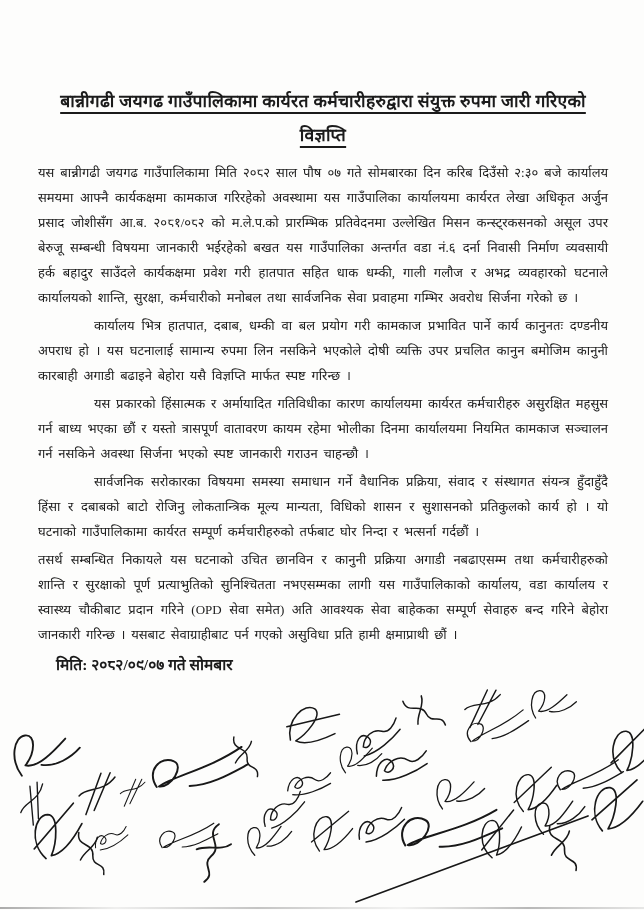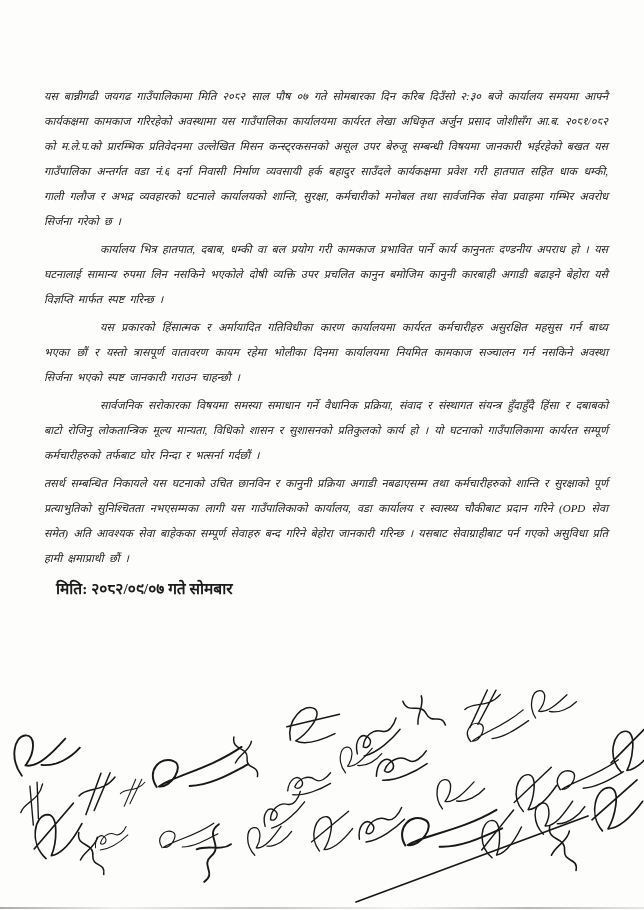--- a/index.html
+++ b/index.html
@@ -28,26 +28,25 @@
     font-weight: bold;
     line-height: 34px;
     text-align: center;
     margin: 0 0 8px 0;
     text-decoration: underline;
     text-underline-offset: 5px;
     text-decoration-thickness: 1.5px;
     letter-spacing: 0.3px;
   }
   .para {
-    font-size: 11px;
+    font-size: 13px;
     line-height: 25px;
     text-align: justify;
-    margin: 0 0 3px 6px;
+    margin: 0 0 3px 0;
     word-spacing: 2.5px;
-    font-style: italic;
   }
   .para.indent { text-indent: 56px; }
   .date-line {
     font-size: 15.5px;
     font-weight: bold;
     margin: 6px 0 0 18px;
   }
   .signatures-svg {
     position: absolute;
     left: 0;
@@ -73,20 +72,21 @@
       rgba(70,70,70,.45) 0%, rgba(140,140,140,.12) 18%,
       rgba(90,90,90,.35) 40%, rgba(150,150,150,.1) 62%,
       rgba(80,80,80,.4) 82%, rgba(130,130,130,.18) 100%);
   }
 </style>
 </head>
 <body>
 
 <div class="page">
 
+  <h1 class="title">बान्नीगढी जयगढ गाउँपालिकामा कार्यरत कर्मचारीहरुद्वारा संयुक्त रुपमा जारी गरिएको विज्ञप्ति</h1>
 
   <p class="para">यस बान्नीगढी जयगढ गाउँपालिकामा मिति २०८२ साल पौष ०७ गते सोमबारका दिन करिब दिउँसो २:३० बजे कार्यालय समयमा आफ्नै कार्यकक्षमा कामकाज गरिरहेको अवस्थामा यस गाउँपालिका कार्यालयमा कार्यरत लेखा अधिकृत अर्जुन प्रसाद जोशीसँग आ.ब. २०८१/०८२ को म.ले.प.को प्रारम्भिक प्रतिवेदनमा उल्लेखित मिसन कन्स्ट्रकसनको असूल उपर बेरुजू सम्बन्धी विषयमा जानकारी भईरहेको बखत यस गाउँपालिका अन्तर्गत वडा नं.६ दर्ना निवासी निर्माण व्यवसायी हर्क बहादुर साउँदले कार्यकक्षमा प्रवेश गरी हातपात सहित धाक धम्की, गाली गलौज र अभद्र व्यवहारको घटनाले कार्यालयको शान्ति, सुरक्षा, कर्मचारीको मनोबल तथा सार्वजनिक सेवा प्रवाहमा गम्भिर अवरोध सिर्जना गरेको छ ।</p>
 
   <p class="para indent">कार्यालय भित्र हातपात, दबाब, धम्की वा बल प्रयोग गरी कामकाज प्रभावित पार्ने कार्य कानुनतः दण्डनीय अपराध हो ।  यस घटनालाई सामान्य रुपमा लिन नसकिने भएकोले दोषी व्यक्ति उपर प्रचलित कानुन बमोजिम कानुनी कारबाही अगाडी बढाइने बेहोरा यसै विज्ञप्ति मार्फत स्पष्ट गरिन्छ ।</p>
 
   <p class="para indent">यस प्रकारको हिंसात्मक र अर्मायादित गतिविधीका कारण कार्यालयमा कार्यरत कर्मचारीहरु असुरक्षित महसुस गर्न बाध्य भएका छौं र यस्तो त्रासपूर्ण वातावरण कायम रहेमा भोलीका दिनमा कार्यालयमा नियमित कामकाज सञ्चालन गर्न नसकिने अवस्था सिर्जना भएको स्पष्ट जानकारी गराउन चाहन्छौ ।</p>
 
   <p class="para indent">सार्वजनिक सरोकारका विषयमा समस्या समाधान गर्ने वैधानिक प्रक्रिया, संवाद र संस्थागत संयन्त्र हुँदाहुँदै हिंसा र दबाबको बाटो रोजिनु लोकतान्त्रिक मूल्य मान्यता, विधिको शासन र सुशासनको प्रतिकुलको कार्य हो । यो घटनाको गाउँपालिकामा कार्यरत सम्पूर्ण कर्मचारीहरुको तर्फबाट घोर निन्दा र भत्सर्ना गर्दछौं ।</p>
 
   <p class="para">तसर्थ सम्बन्धित निकायले यस घटनाको उचित छानविन र कानुनी प्रक्रिया अगाडी नबढाएसम्म तथा कर्मचारीहरुको शान्ति र सुरक्षाको पूर्ण प्रत्याभुतिको सुनिश्चितता नभएसम्मका लागी यस गाउँपालिकाको कार्यालय, वडा कार्यालय र स्वास्थ्य चौकीबाट प्रदान गरिने (OPD सेवा  समेत) अति आवश्यक सेवा बाहेकका सम्पूर्ण सेवाहरु बन्द गरिने बेहोरा जानकारी गरिन्छ ।  यसबाट सेवाग्राहीबाट पर्न गएको असुविधा प्रति हामी क्षमाप्राथी छौं ।</p>

